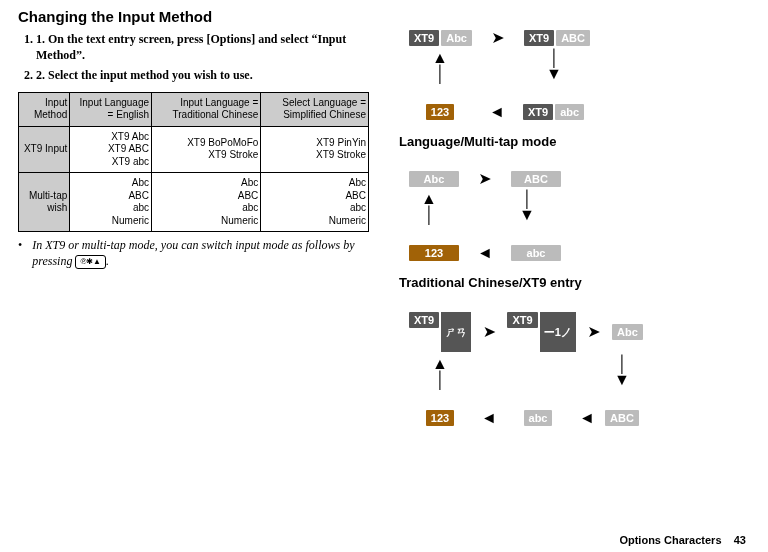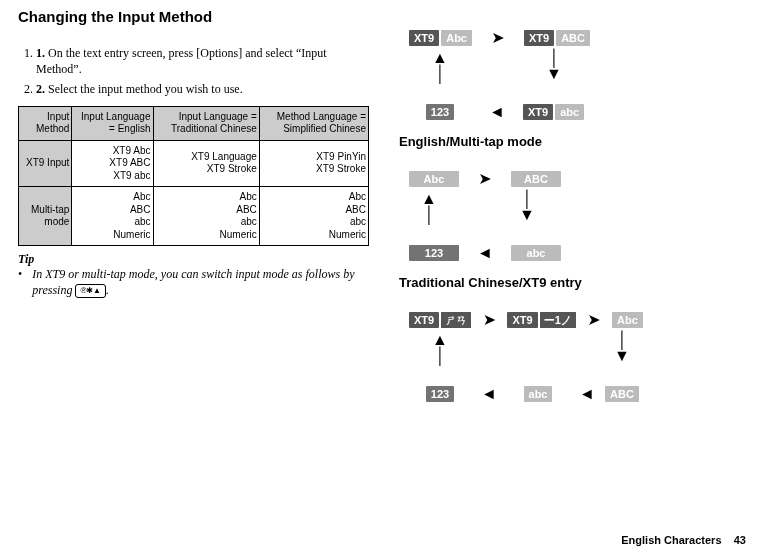--- a/index.html
+++ b/index.html
@@ -17,31 +17,32 @@
     display: flex;
     gap: 30px;
   }
   .col {
     width: 50%;
   }
   h2 {
     font-family: Arial, sans-serif;
     font-weight: bold;
     font-size: 15px;
-    margin: 0 0 20px 0;
+    margin: 0 0 6px 0;
   }
   h3 {
     font-family: Arial, sans-serif;
     font-weight: bold;
     font-size: 13px;
     margin: 0 0 4px 0;
   }
   ol.steps {
     margin: 0 0 8px 0;
     padding: 0 0 0 18px;
+    font-weight: bold;
   }
   ol.steps li {
     margin-bottom: 4px;
     line-height: 1.35;
   }
   table.modes {
     border-collapse: collapse;
     width: 100%;
     font-family: Arial, sans-serif;
     font-size: 10px;
@@ -91,21 +92,21 @@
     justify-content: center;
     height: 16px;
     padding: 0 5px;
     font-family: Arial, sans-serif;
     font-weight: bold;
     font-size: 11px;
     border-radius: 1px;
   }
   .badge-dark { background: #555; color: #fff; }
   .badge-light { background: #bbb; color: #fff; }
-  .badge-black { background: #737373; color: #fff; }
+  .badge-black { background: #a16207; color: #fff; }
   .diagram {
     margin: 6px 0 14px 10px;
   }
   .diag-row {
     display: flex;
     align-items: center;
     gap: 6px;
     margin-bottom: 4px;
     margin-top: 22px;
   }
@@ -131,71 +132,70 @@
     position: absolute;
     bottom: 6px;
     right: 22px;
     font-family: Arial, sans-serif;
     font-size: 11px;
     font-weight: bold;
   }
   .pair { display:inline-flex; gap:2px; }
   .strokebox {
     background:#555; color:#fff; font-family:Arial,sans-serif; font-size:11px; font-weight:bold;
-    height:16px; display:inline-flex; align-items:center; padding:0 4px;
+    height:16px; display:inline-flex; align-items:center; padding:12px 4px;
   }
 </style>
 </head>
 <body>
 
 <div class="columns">
   <div class="col">
     <h2>Changing the Input Method</h2>
     <ol class="steps">
       <li><b>1.</b> <span>On the text entry screen, press [Options] and select “Input Method”.</span></li>
       <li><b>2.</b> <span>Select the input method you wish to use.</span></li>
     </ol>
 
     <table class="modes">
       <tbody>
           <tr>
         <th>Input Method</th>
         <th>Input Language = English</th>
         <th>Input Language = Traditional Chinese</th>
-        <th>Method Language = Simplified Chinese</th>
+        <th>Select Language = Simplified Chinese</th>
       </tr>
       <tr>
         <th>XT9 Input</th>
         <td style="white-space:pre-line">XT9 Abc
 XT9 ABC
 XT9 abc</td>
-        <td style="white-space:pre-line">XT9 Language
+        <td style="white-space:pre-line">XT9 BoPoMoFo
 XT9 Stroke</td>
         <td style="white-space:pre-line">XT9 PinYin
 XT9 Stroke</td>
       </tr>
       <tr>
-        <th>Multi-tap mode</th>
+        <th>Multi-tap wish</th>
         <td style="white-space:pre-line">Abc
 ABC
 abc
 Numeric</td>
         <td style="white-space:pre-line">Abc
 ABC
 abc
 Numeric</td>
         <td style="white-space:pre-line">Abc
 ABC
 abc
 Numeric</td>
       </tr>
     </tbody>
       </table>
 
-    <div class="tip-label">Tip</div>
     <div class="tip-bullet">
       <span>•</span>
       <span class="tip-text">
         <span>In XT9 or multi-tap mode, you can switch input mode as follows by pressing </span><span class="keycap">℗✱▲</span><span>.</span>
       </span>
     </div>
   </div>
 
   <div class="col">
 
@@ -225,21 +225,21 @@
           <span class="badge badge-black">123</span>
         </span>
         <span class="arrow">◄</span>
         <span class="pair">
           <span class="badge badge-dark">XT9</span>
           <span class="badge badge-light">abc</span>
         </span>
       </div>
     </div>
 
-    <h3>English/Multi-tap mode</h3>
+    <h3>Language/Multi-tap mode</h3>
     <div class="diagram">
       <div class="diag-row">
         <span class="badge badge-light" style="width:40px">Abc</span>
         <span class="arrow">➤</span>
         <span class="badge badge-light" style="width:40px">ABC</span>
       </div>
       <div class="vrow">
         <span class="vcell" style="width:40px">
             <span class="arrow vert">▲<br>│</span>
           </span>
@@ -290,16 +290,16 @@
           <span class="badge badge-light">abc</span>
         </span>
         <span class="arrow" style="min-width:24px">◄</span>
         <span class="badge badge-light">ABC</span>
       </div>
     </div>
   </div>
 </div>
 
 <div class="footer">
-  <span>English Characters</span>
+  <span>Options Characters</span>
   &nbsp;&nbsp;
   <span>43</span>
 </div>
 
 </body></html>

